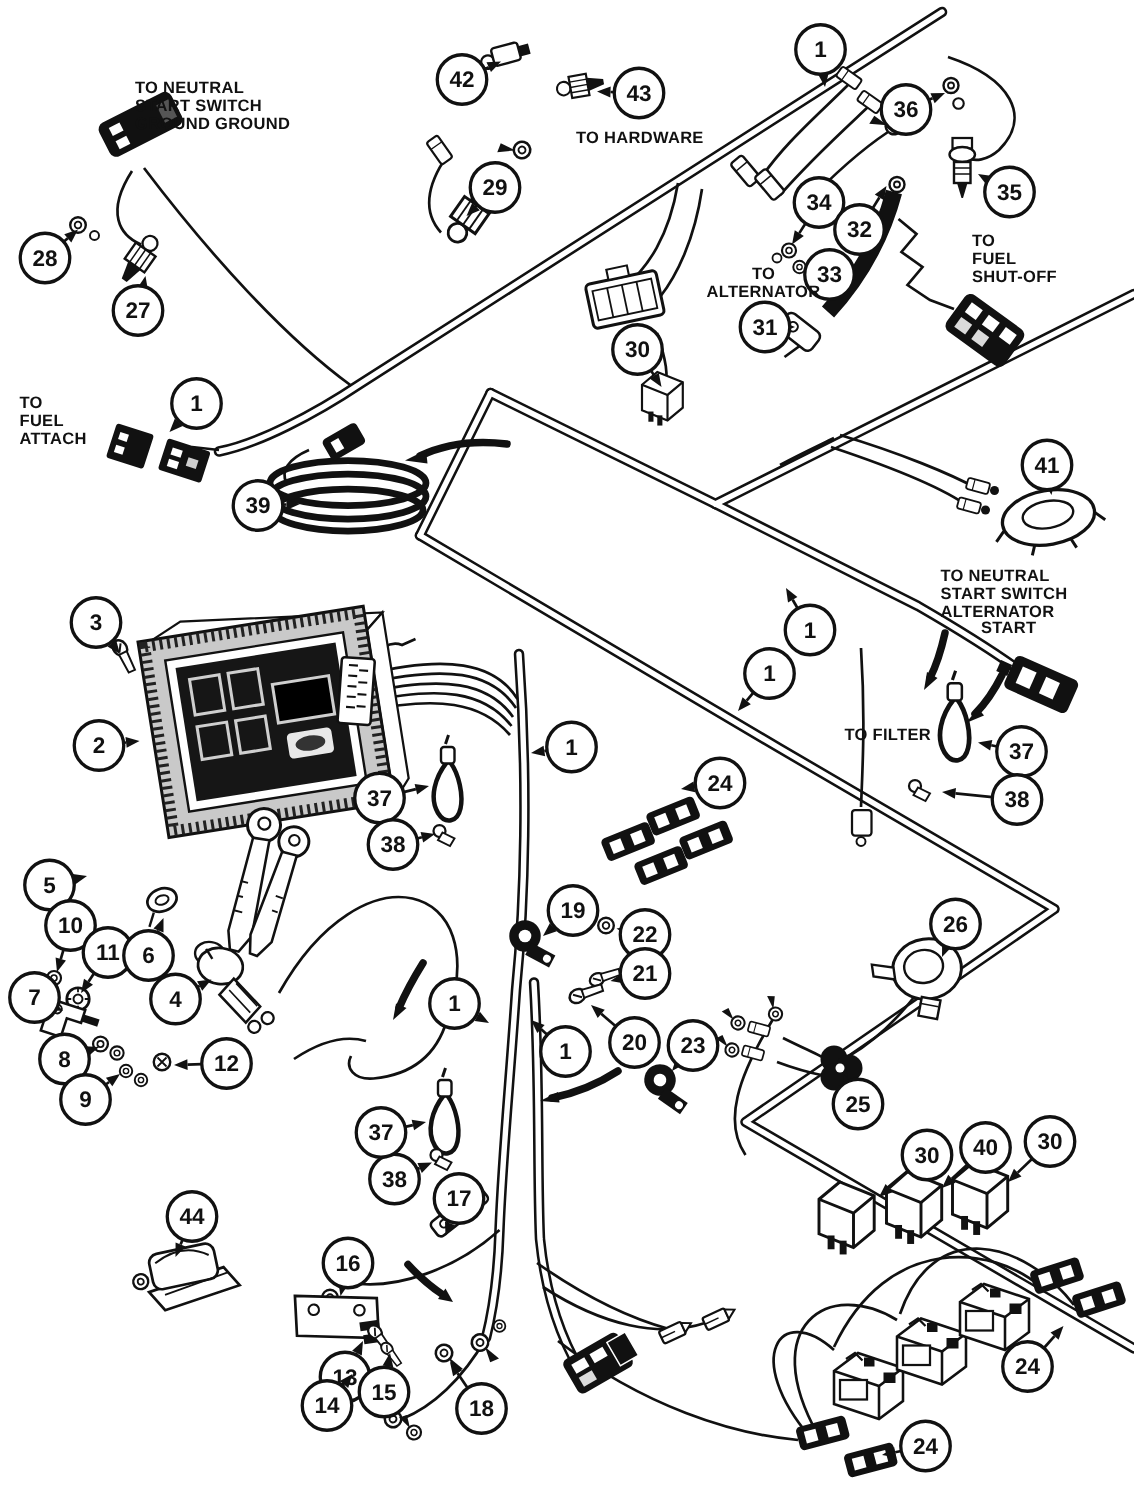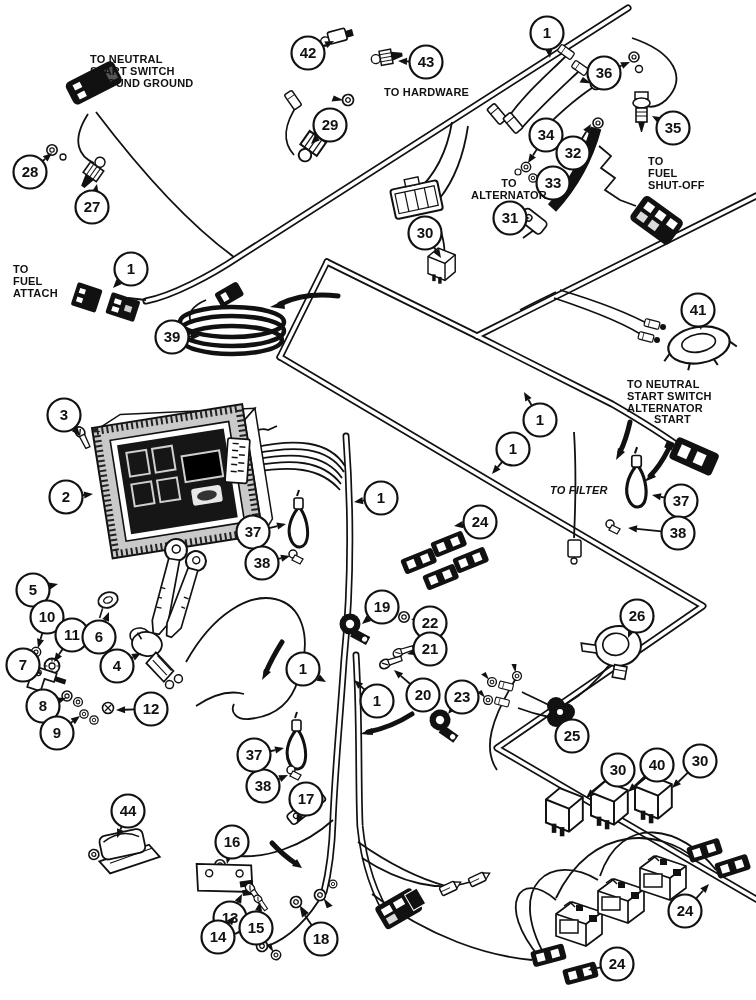--- a/index.html
+++ b/index.html
@@ -806,17 +806,17 @@
         <div class="ln" data-name="label-line">TO NEUTRAL</div>
         <div class="ln" data-name="label-line">START SWITCH</div>
         <div class="ln" data-name="label-line">ALTERNATOR</div>
         <div class="ln" data-name="label-line">START</div>
       </div>
       <div class="diag-label" data-name="label-fuel-sender" style="left: 13px; top: 264px;">
         <div class="ln" data-name="label-line">TO</div>
         <div class="ln" data-name="label-line">FUEL</div>
         <div class="ln" data-name="label-line">ATTACH</div>
       </div>
-      <div class="diag-label" data-name="label-to-filter" style="left: 550px; top: 485px; font-style: italic;">
+      <div class="diag-label" data-name="label-to-filter" style="left: 563px; top: 485px;">
         <div class="ln" data-name="label-line">TO FILTER</div>
       </div>
     </div>
 </div>
 
 </body></html>

